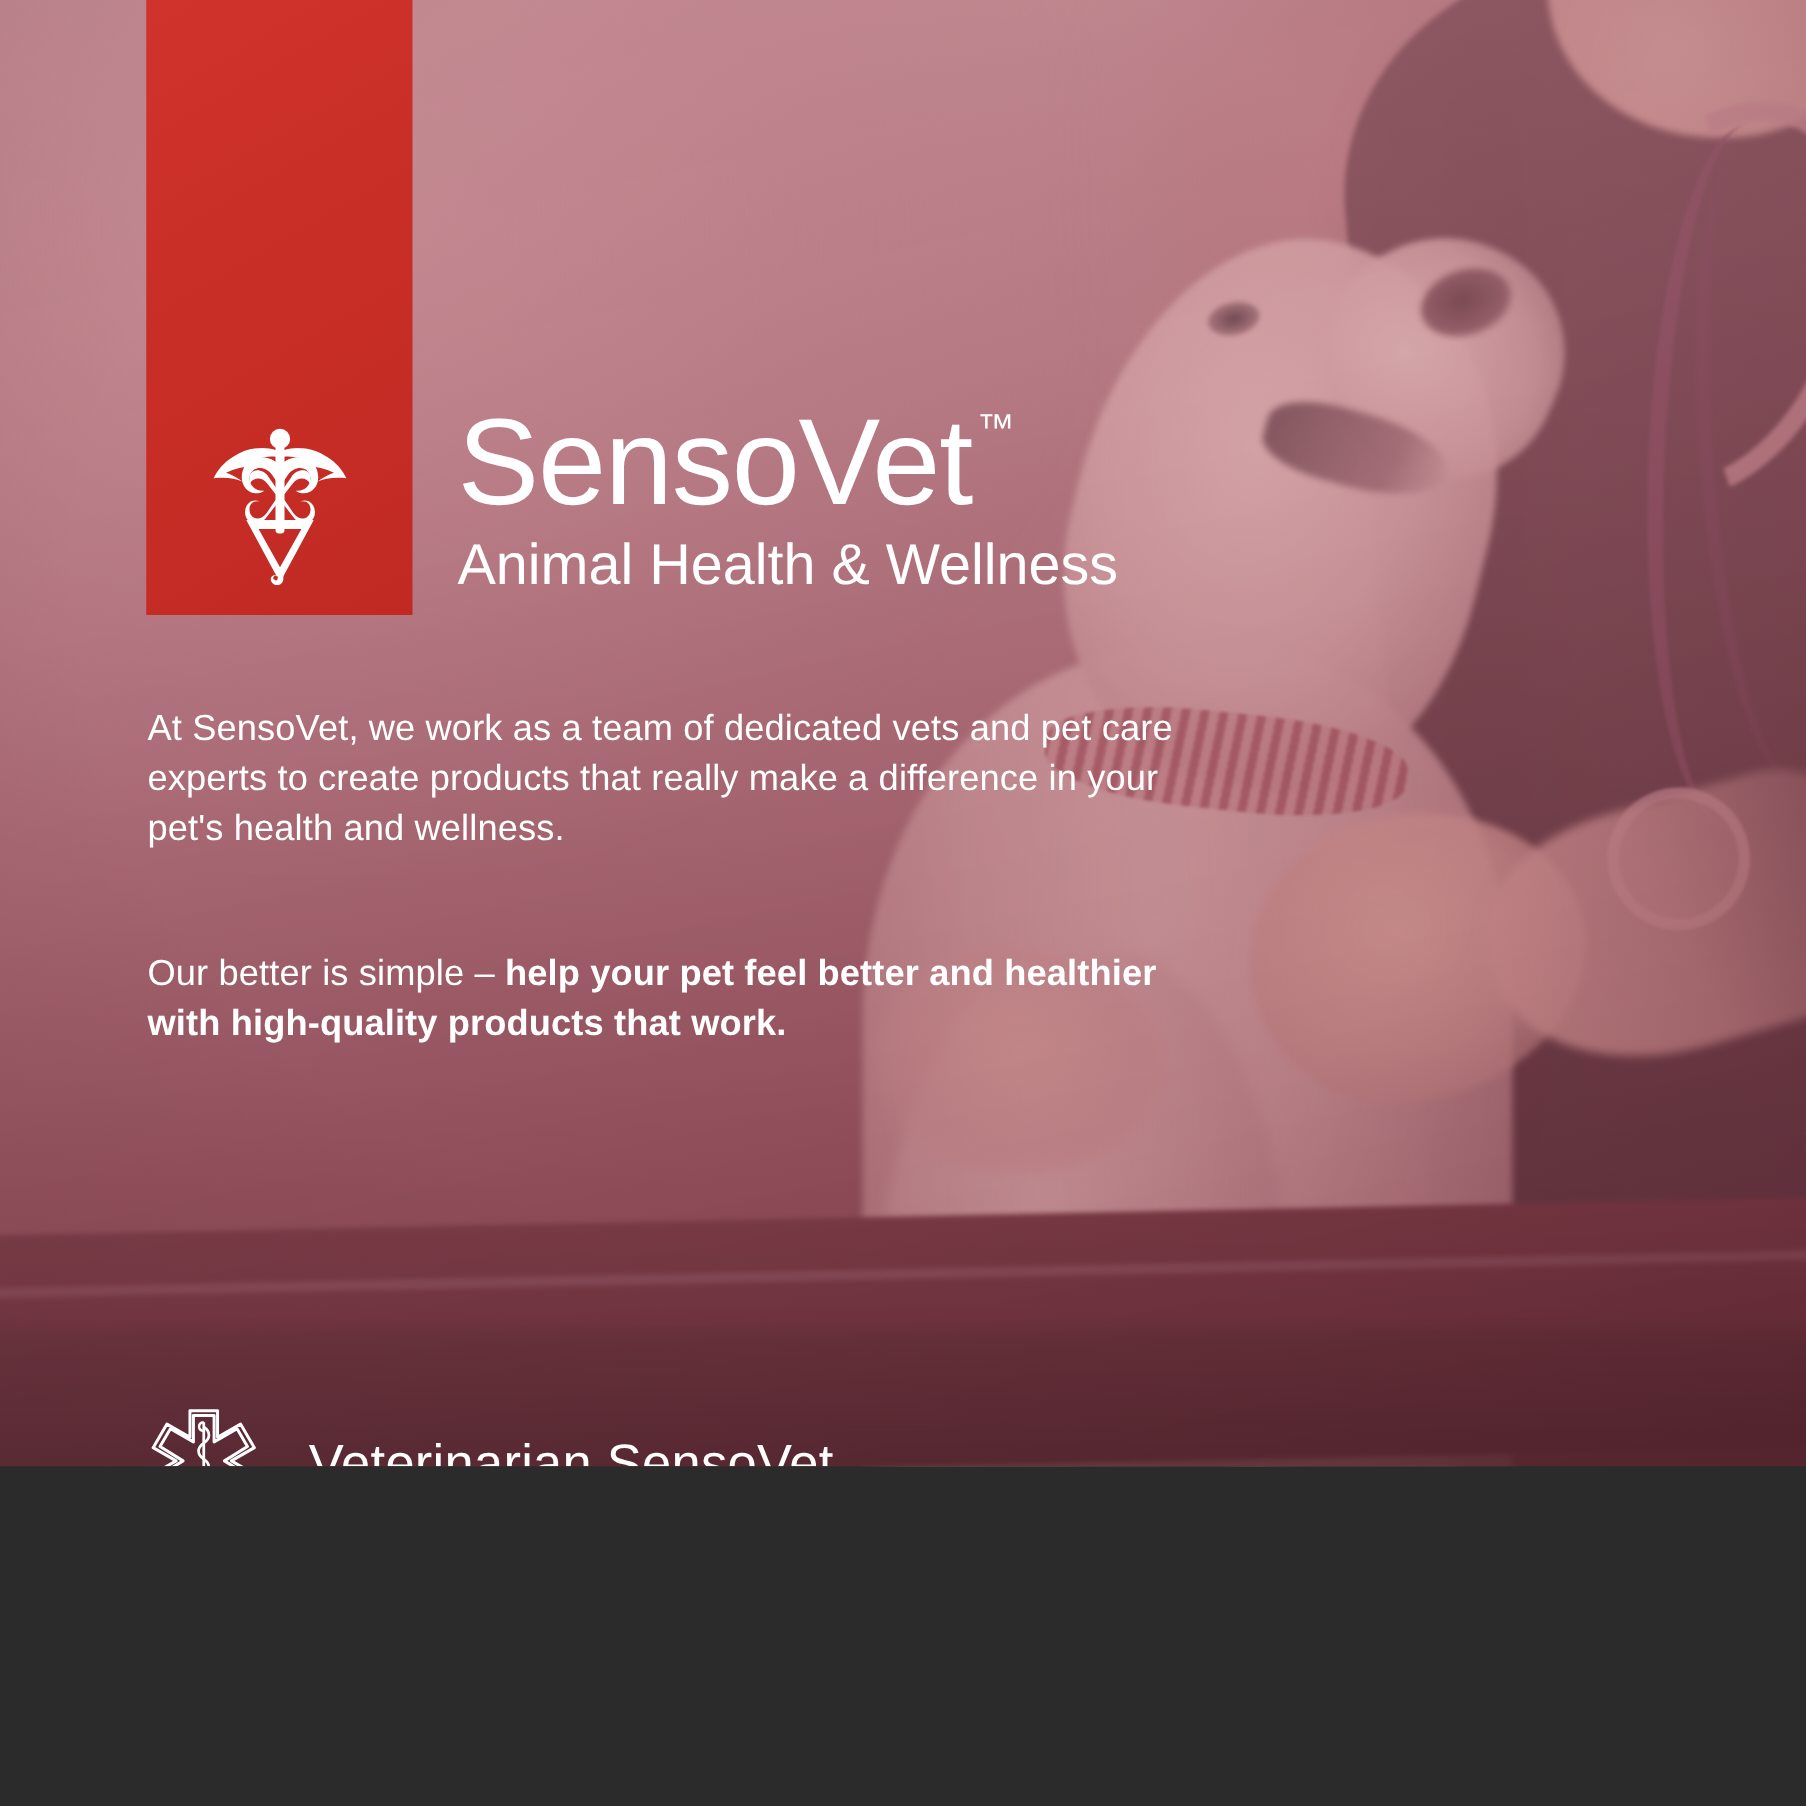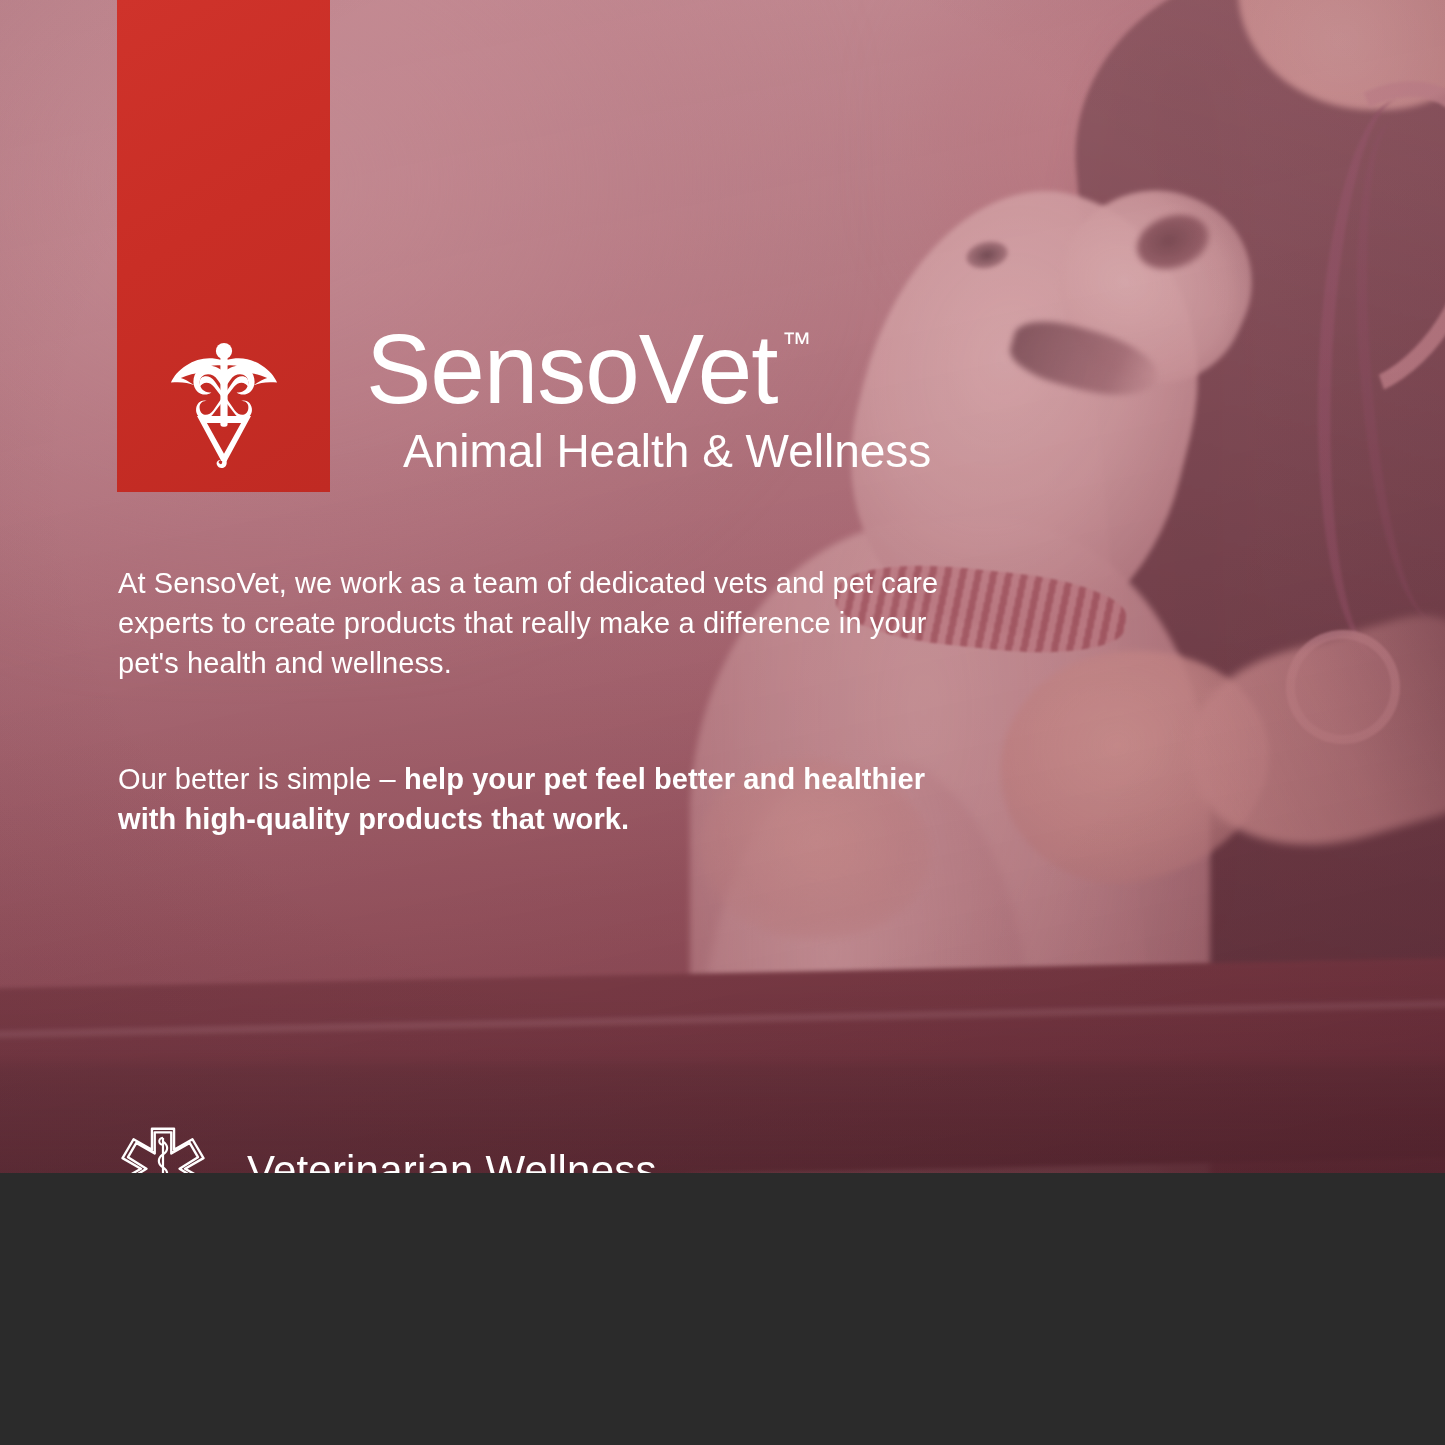--- a/index.html
+++ b/index.html
@@ -346,21 +346,20 @@
     margin-left: 4px;
     letter-spacing: 0.5px;
   }
   .brand-tagline {
     font-size: 46px;
     font-weight: 300;
     color: #ffffff;
     letter-spacing: 0px;
     margin-top: 6px;
     line-height: 1.1;
-    margin-left: 37px;
   }
 
   
   .body-copy {
     position: absolute;
     left: 118px;
     top: 563px;
     width: 860px;
   }
   .para {
@@ -506,21 +505,21 @@
 
               <path d="M38 4 L62 4 L62 27 L82 15.5 L94 36 L74 47.5 L94 59 L82 79.5 L62 68 L62 91 L38 91 L38 68 L18 79.5 L6 59 L26 47.5 L6 36 L18 15.5 L38 27 Z"></path>
               <path d="M41 8 L59 8 L59 31 L79 19.5 L88 35 L68 47.5 L88 60 L79 75.5 L59 64 L59 87 L41 87 L41 64 L21 75.5 L12 60 L32 47.5 L12 35 L21 19.5 L41 31 Z"></path>
 
               <path d="M50 14 L50 82" stroke-width="2.4"></path>
               <path d="M50 18 C56 22 56 28 50 32 C44 36 44 42 50 46 C56 50 56 56 50 60 C44 64 44 70 50 74" stroke-width="2.4"></path>
               <path d="M50 14 C47 14 45.5 16 46 18.5 C46.4 20.6 48.2 21.6 50 21.2" stroke-width="2.2"></path>
             </g>
           </svg>
         </span>
-        <span class="feature-label">Veterinarian Wellness</span>
+        <span class="feature-label">Veterinarian SensoVet</span>
       </div>
 
       <div class="feature-row">
         <span class="feature-icon">
           <svg class="flag-badge" viewBox="0 0 100 100" aria-hidden="true">
             <defs>
               <clipPath id="circleClip">
                   <circle cx="50" cy="50" r="50"></circle>
                 </clipPath>
             </defs>

